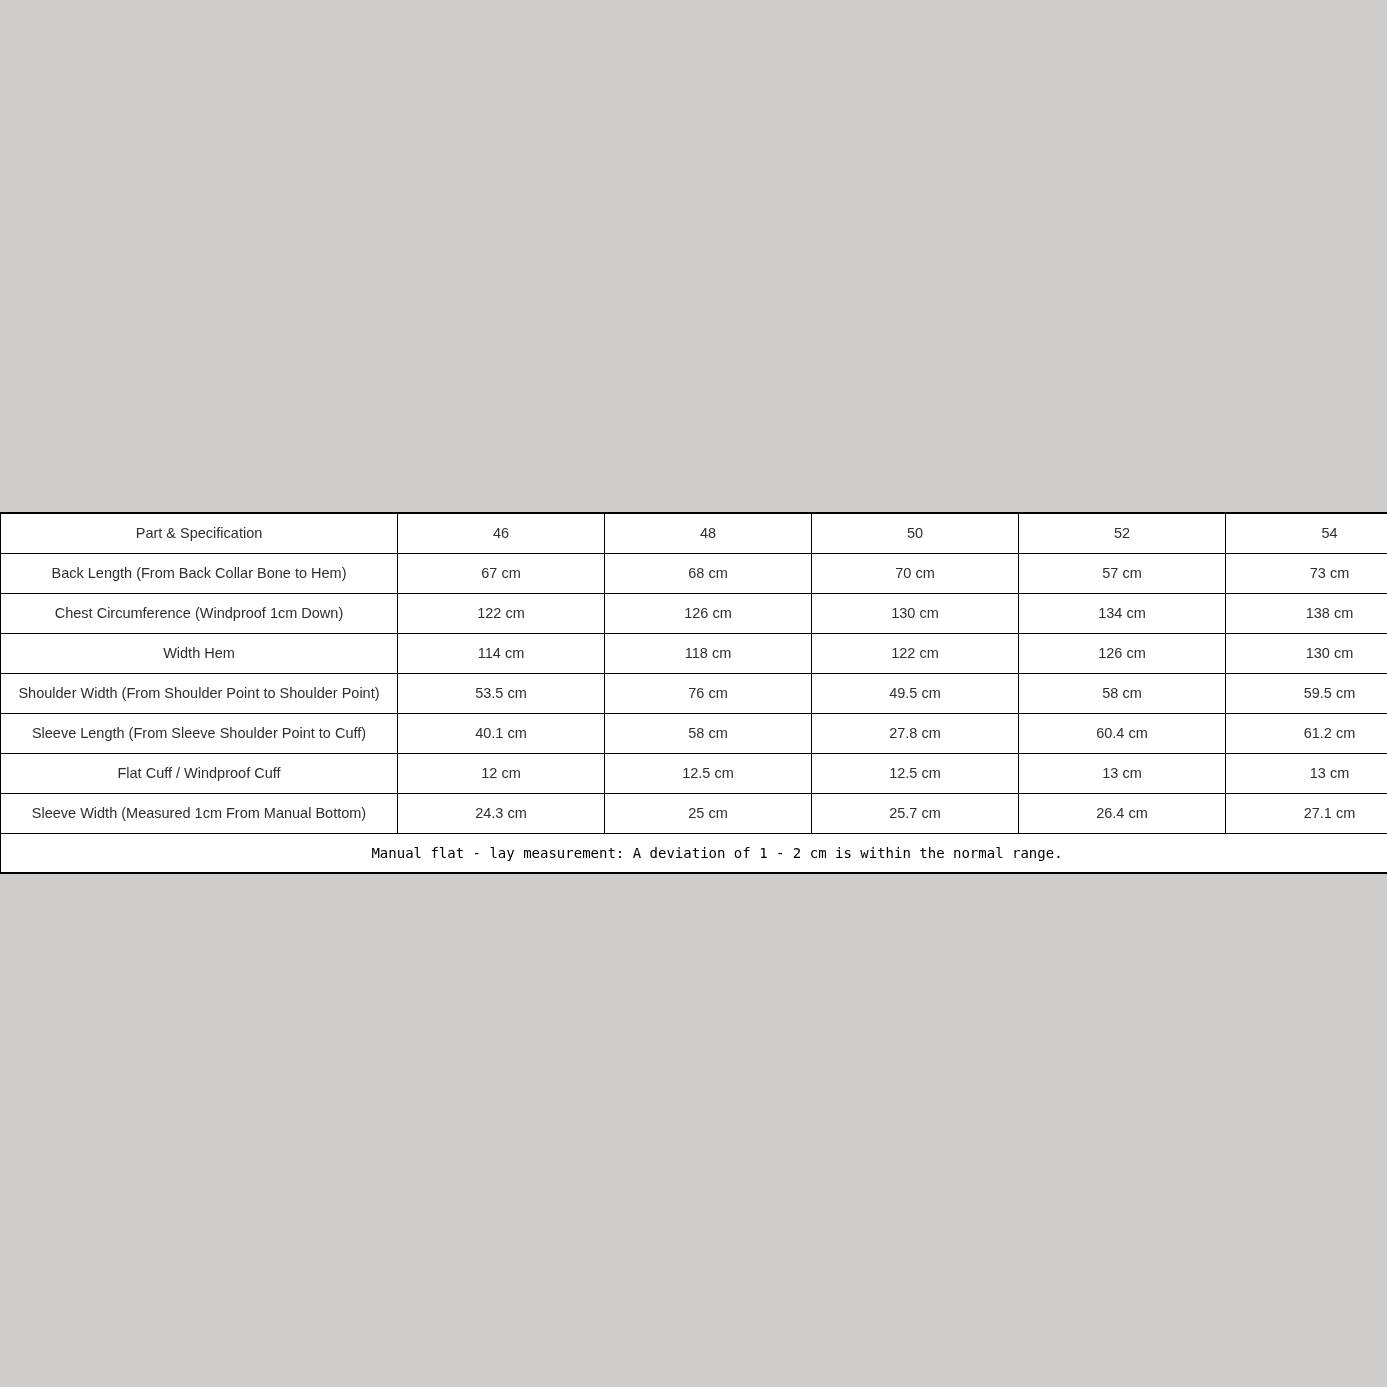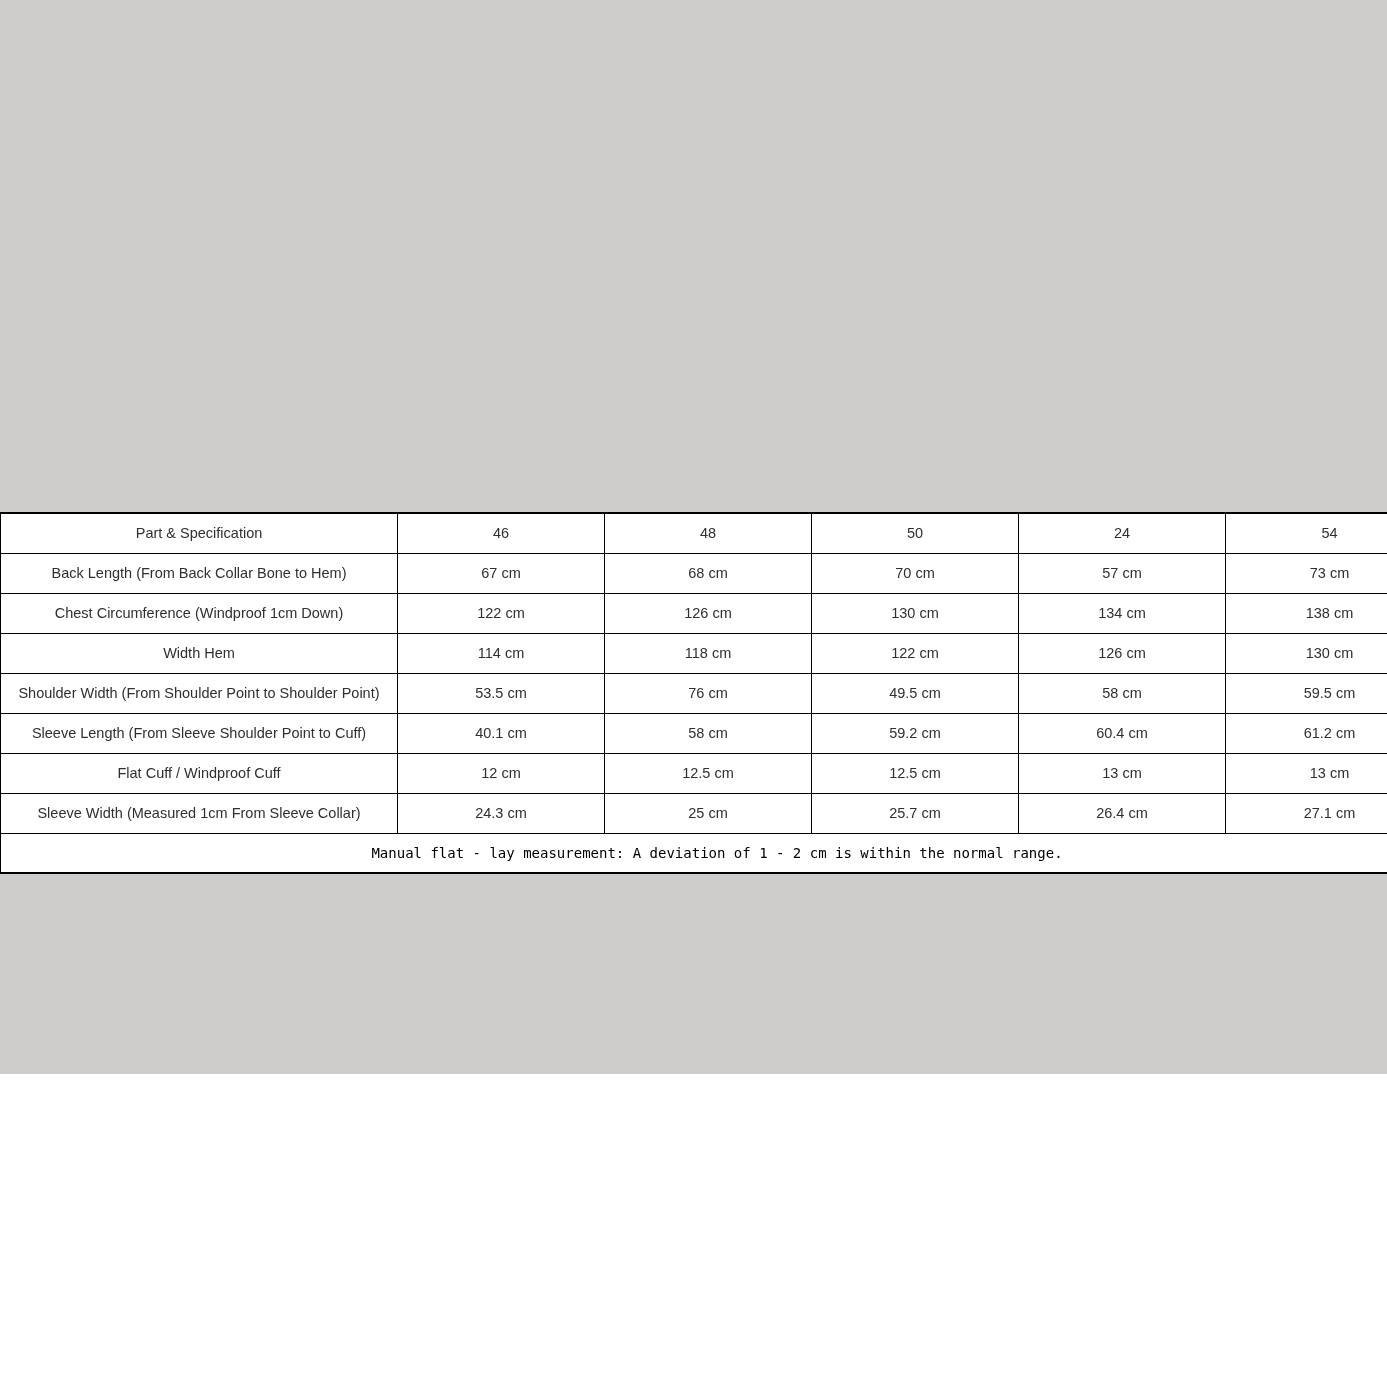--- a/index.html
+++ b/index.html
@@ -3,21 +3,21 @@
 <meta charset="utf-8">
 <style>
   html, body {
     margin: 0;
     padding: 0;
     font-family: "Liberation Sans", sans-serif;
   }
   .stage {
     position: relative;
     width: 1387px;
-    height: 1074px;
+    height: 1387px;
     background: #cfcccc;
     overflow: hidden;
     text-decoration: underline;
   }
   table.size-chart {
     position: absolute;
     left: 0;
     top: 512px;
     width: 1433px;            
     border-collapse: collapse;
@@ -61,21 +61,21 @@
       <col class="c-size">
       <col class="c-size">
       <col class="c-last">
     </colgroup>
     <thead>
       <tr>
           <th>Part &amp; Specification</th>
           <th>46</th>
           <th>48</th>
           <th>50</th>
-          <th>24</th>
+          <th>52</th>
           <th>54</th>
         </tr>
     </thead>
     <tbody>
         <tr>
           <td>Back Length (From Back Collar Bone to Hem)</td>
           <td>67 cm</td>
           <td>68 cm</td>
           <td>70 cm</td>
           <td>57 cm</td>
@@ -102,34 +102,34 @@
           <td>53.5 cm</td>
           <td>76 cm</td>
           <td>49.5 cm</td>
           <td>58 cm</td>
           <td>59.5 cm</td>
         </tr>
         <tr>
           <td>Sleeve Length (From Sleeve Shoulder Point to Cuff)</td>
           <td>40.1 cm</td>
           <td>58 cm</td>
-          <td>59.2 cm</td>
+          <td>27.8 cm</td>
           <td>60.4 cm</td>
           <td>61.2 cm</td>
         </tr>
         <tr>
           <td>Flat Cuff / Windproof Cuff</td>
           <td>12 cm</td>
           <td>12.5 cm</td>
           <td>12.5 cm</td>
           <td>13 cm</td>
           <td>13 cm</td>
         </tr>
         <tr>
-          <td>Sleeve Width (Measured 1cm From Sleeve Collar)</td>
+          <td>Sleeve Width (Measured 1cm From Manual Bottom)</td>
           <td>24.3 cm</td>
           <td>25 cm</td>
           <td>25.7 cm</td>
           <td>26.4 cm</td>
           <td>27.1 cm</td>
         </tr>
       </tbody>
     <tfoot>
       <tr>
         <td class="footnote-cell" colspan="6">Manual flat - lay measurement: A deviation of 1 - 2 cm is within the normal range.</td>

